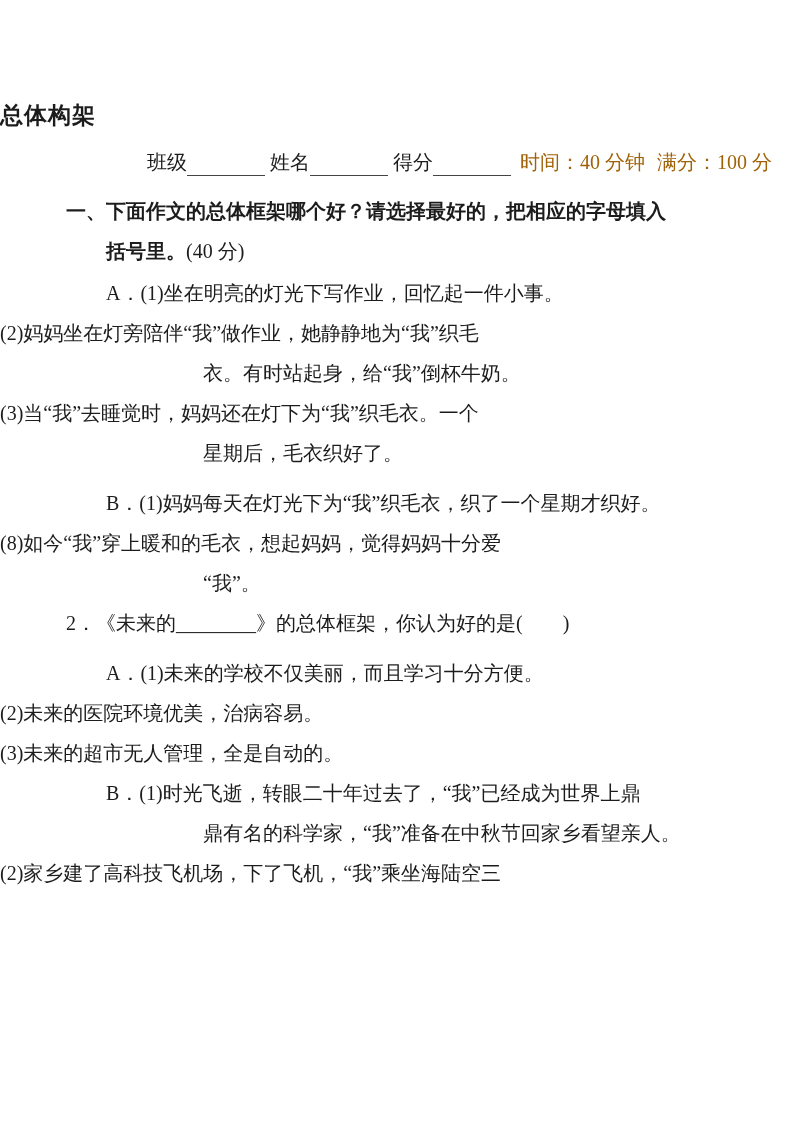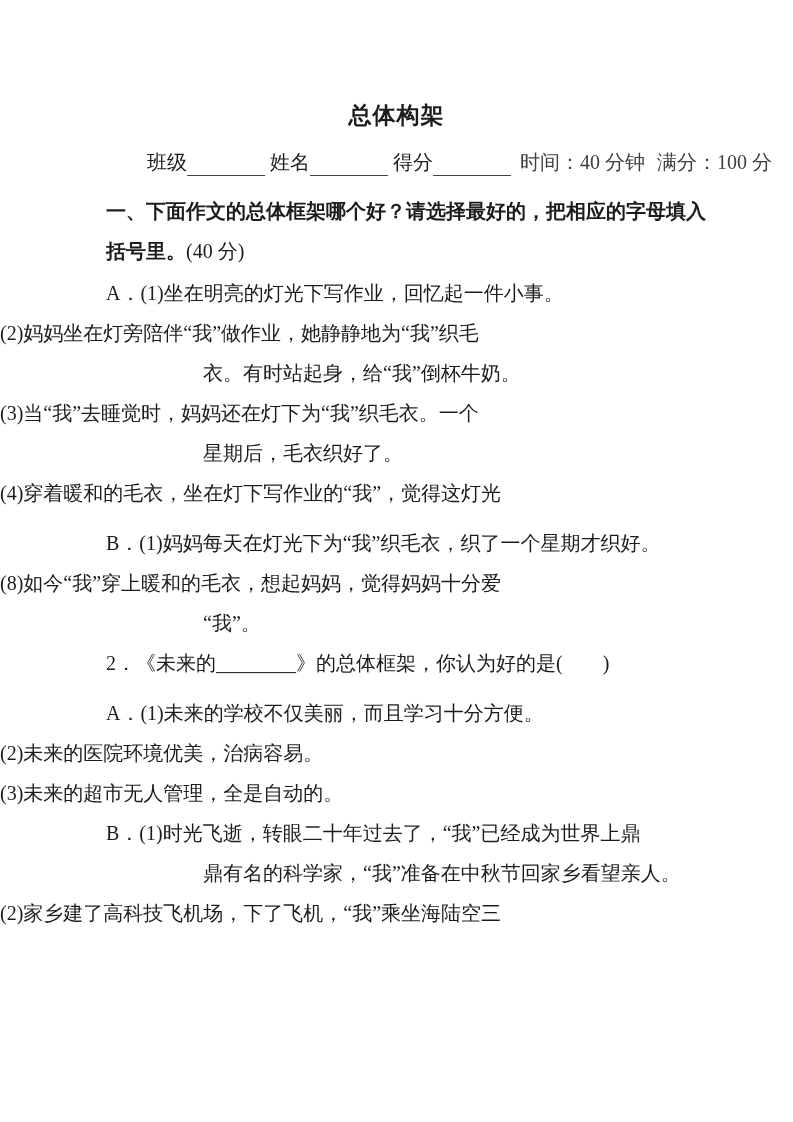--- a/index.html
+++ b/index.html
@@ -8,21 +8,20 @@
     position: relative;
     width: 793px;
     height: 1122px;
     background: #ffffff;
     overflow: hidden;
     font-family: "Liberation Serif", "DejaVu Serif", serif;
     color: #1c1c1c;
   }
   .title {
     padding-top: 100px;
-    text-align: center;
     font-size: 23px;
     font-weight: bold;
     font-family: "Liberation Sans", "DejaVu Sans", sans-serif;
     letter-spacing: 1px;
   }
   .info-line {
     display: flex;
     align-items: flex-end;
     padding-left: 115px;
     margin-top: 18px;
@@ -36,25 +35,25 @@
     display: inline-block;
     width: 78px;
     height: 22px;
     border-bottom: 1.5px solid #444;
     margin-right: 5px;
   }
   .exam-meta {
     margin-left: 4px;
     display: inline-flex;
     gap: 12px;
-    color: #404040;
+    color: #a16207;
   }
   .body { margin-top: 15px; font-size: 20px; }
   .l { line-height: 40px; white-space: nowrap; }
-  .i0 { padding-left: 106px; }
+  .i0 { padding-left: 66px; }
   .i1 { padding-left: 106px; }
   .i2 { }
   .i3 { padding-left: 203px; }
   .sec-head {
     font-weight: bold;
     font-family: "Liberation Sans", "DejaVu Sans", sans-serif;
   }
   .sec-head .score-part {
     font-weight: normal;
     font-family: "Liberation Serif", "DejaVu Serif", serif;
@@ -92,21 +91,20 @@
 
     <p class="l i0 sec-head">一、下面作文的总体框架哪个好？请选择最好的，把相应的字母填入</p>
     <p class="l i1 sec-head"><span>括号里。</span><span class="score-part">(40 分)</span></p>
 
 
     <p class="l i1 mt2">A．(1)坐在明亮的灯光下写作业，回忆起一件小事。</p>
     <p class="l i2">(2)妈妈坐在灯旁陪伴“我”做作业，她静静地为“我”织毛</p>
     <p class="l i3">衣。有时站起身，给“我”倒杯牛奶。</p>
     <p class="l i2">(3)当“我”去睡觉时，妈妈还在灯下为“我”织毛衣。一个</p>
     <p class="l i3">星期后，毛衣织好了。</p>
-    <p class="l i2">(4)穿着暖和的毛衣，坐在灯下写作业的“我”，觉得这灯光</p>
 
     <p class="l i1 mt10">B．(1)妈妈每天在灯光下为“我”织毛衣，织了一个星期才织好。</p>
     <p class="l i2">(8)如今“我”穿上暖和的毛衣，想起妈妈，觉得妈妈十分爱</p>
     <p class="l i3">“我”。</p>
 
     <p class="l i0">2．《未来的________》的总体框架，你认为好的是(　　)</p>
 
     <p class="l i1 mt10">A．(1)未来的学校不仅美丽，而且学习十分方便。</p>
     <p class="l i2">(2)未来的医院环境优美，治病容易。</p>
     <p class="l i2">(3)未来的超市无人管理，全是自动的。</p>

